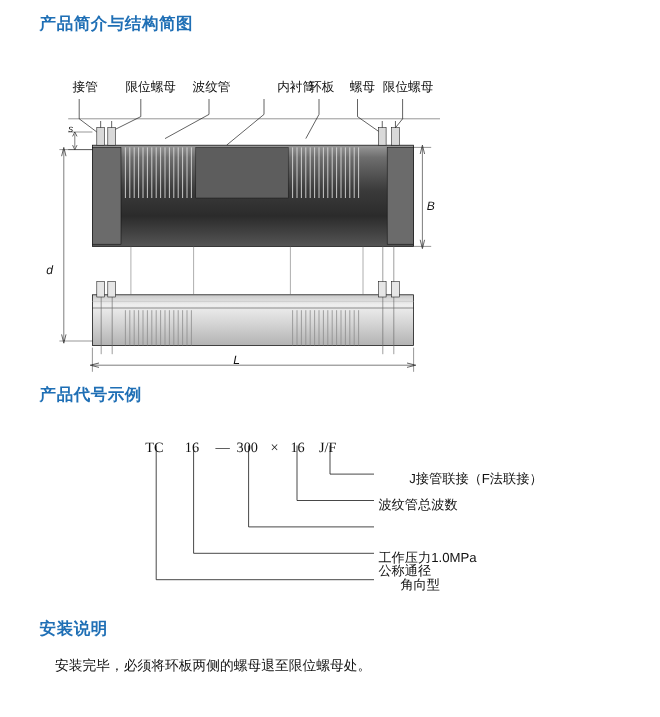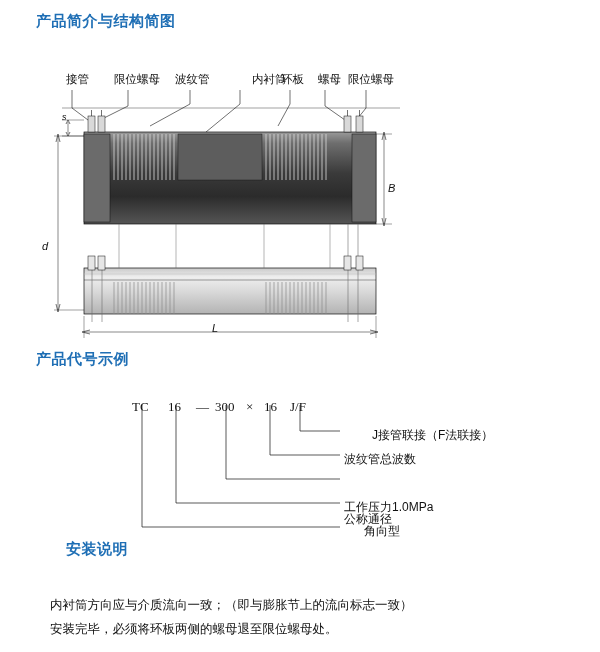--- a/index.html
+++ b/index.html
@@ -24,21 +24,21 @@
     position: absolute;
     left: 36px;
     font-size: 15px;
     font-weight: bold;
     color: #1f6fb5;
     letter-spacing: 0.5px;
     white-space: nowrap;
   }
   #title-1 { top: 12px; }
   #title-2 { top: 350px; }
-  #title-3 { top: 540px; margin-left: 30px; }
+  #title-3 { top: 562px; }
 
   
   .diagram-wrap {
     position: absolute;
     left: 0;
     top: 60px;
     width: 482px;
     height: 280px;
   }
   .callout-labels {
@@ -358,17 +358,16 @@
     <span class="code-desc d-0">J接管联接（F法联接）</span>
     <span class="code-desc d-1">波纹管总波数</span>
     <span class="code-desc d-2">公称通径</span>
     <span class="code-desc d-3">工作压力1.0MPa</span>
     <span class="code-desc d-4">角向型</span>
   </div>
 
   <div class="section-title" id="title-3">安装说明</div>
 
   <div class="notes">
-    <p>内衬筒方向应与介质流向一致；（即与膨胀节上的流向标志一致）</p>
     <p>安装完毕，必须将环板两侧的螺母退至限位螺母处。</p>
   </div>
 
 </div>
 
 </body></html>

